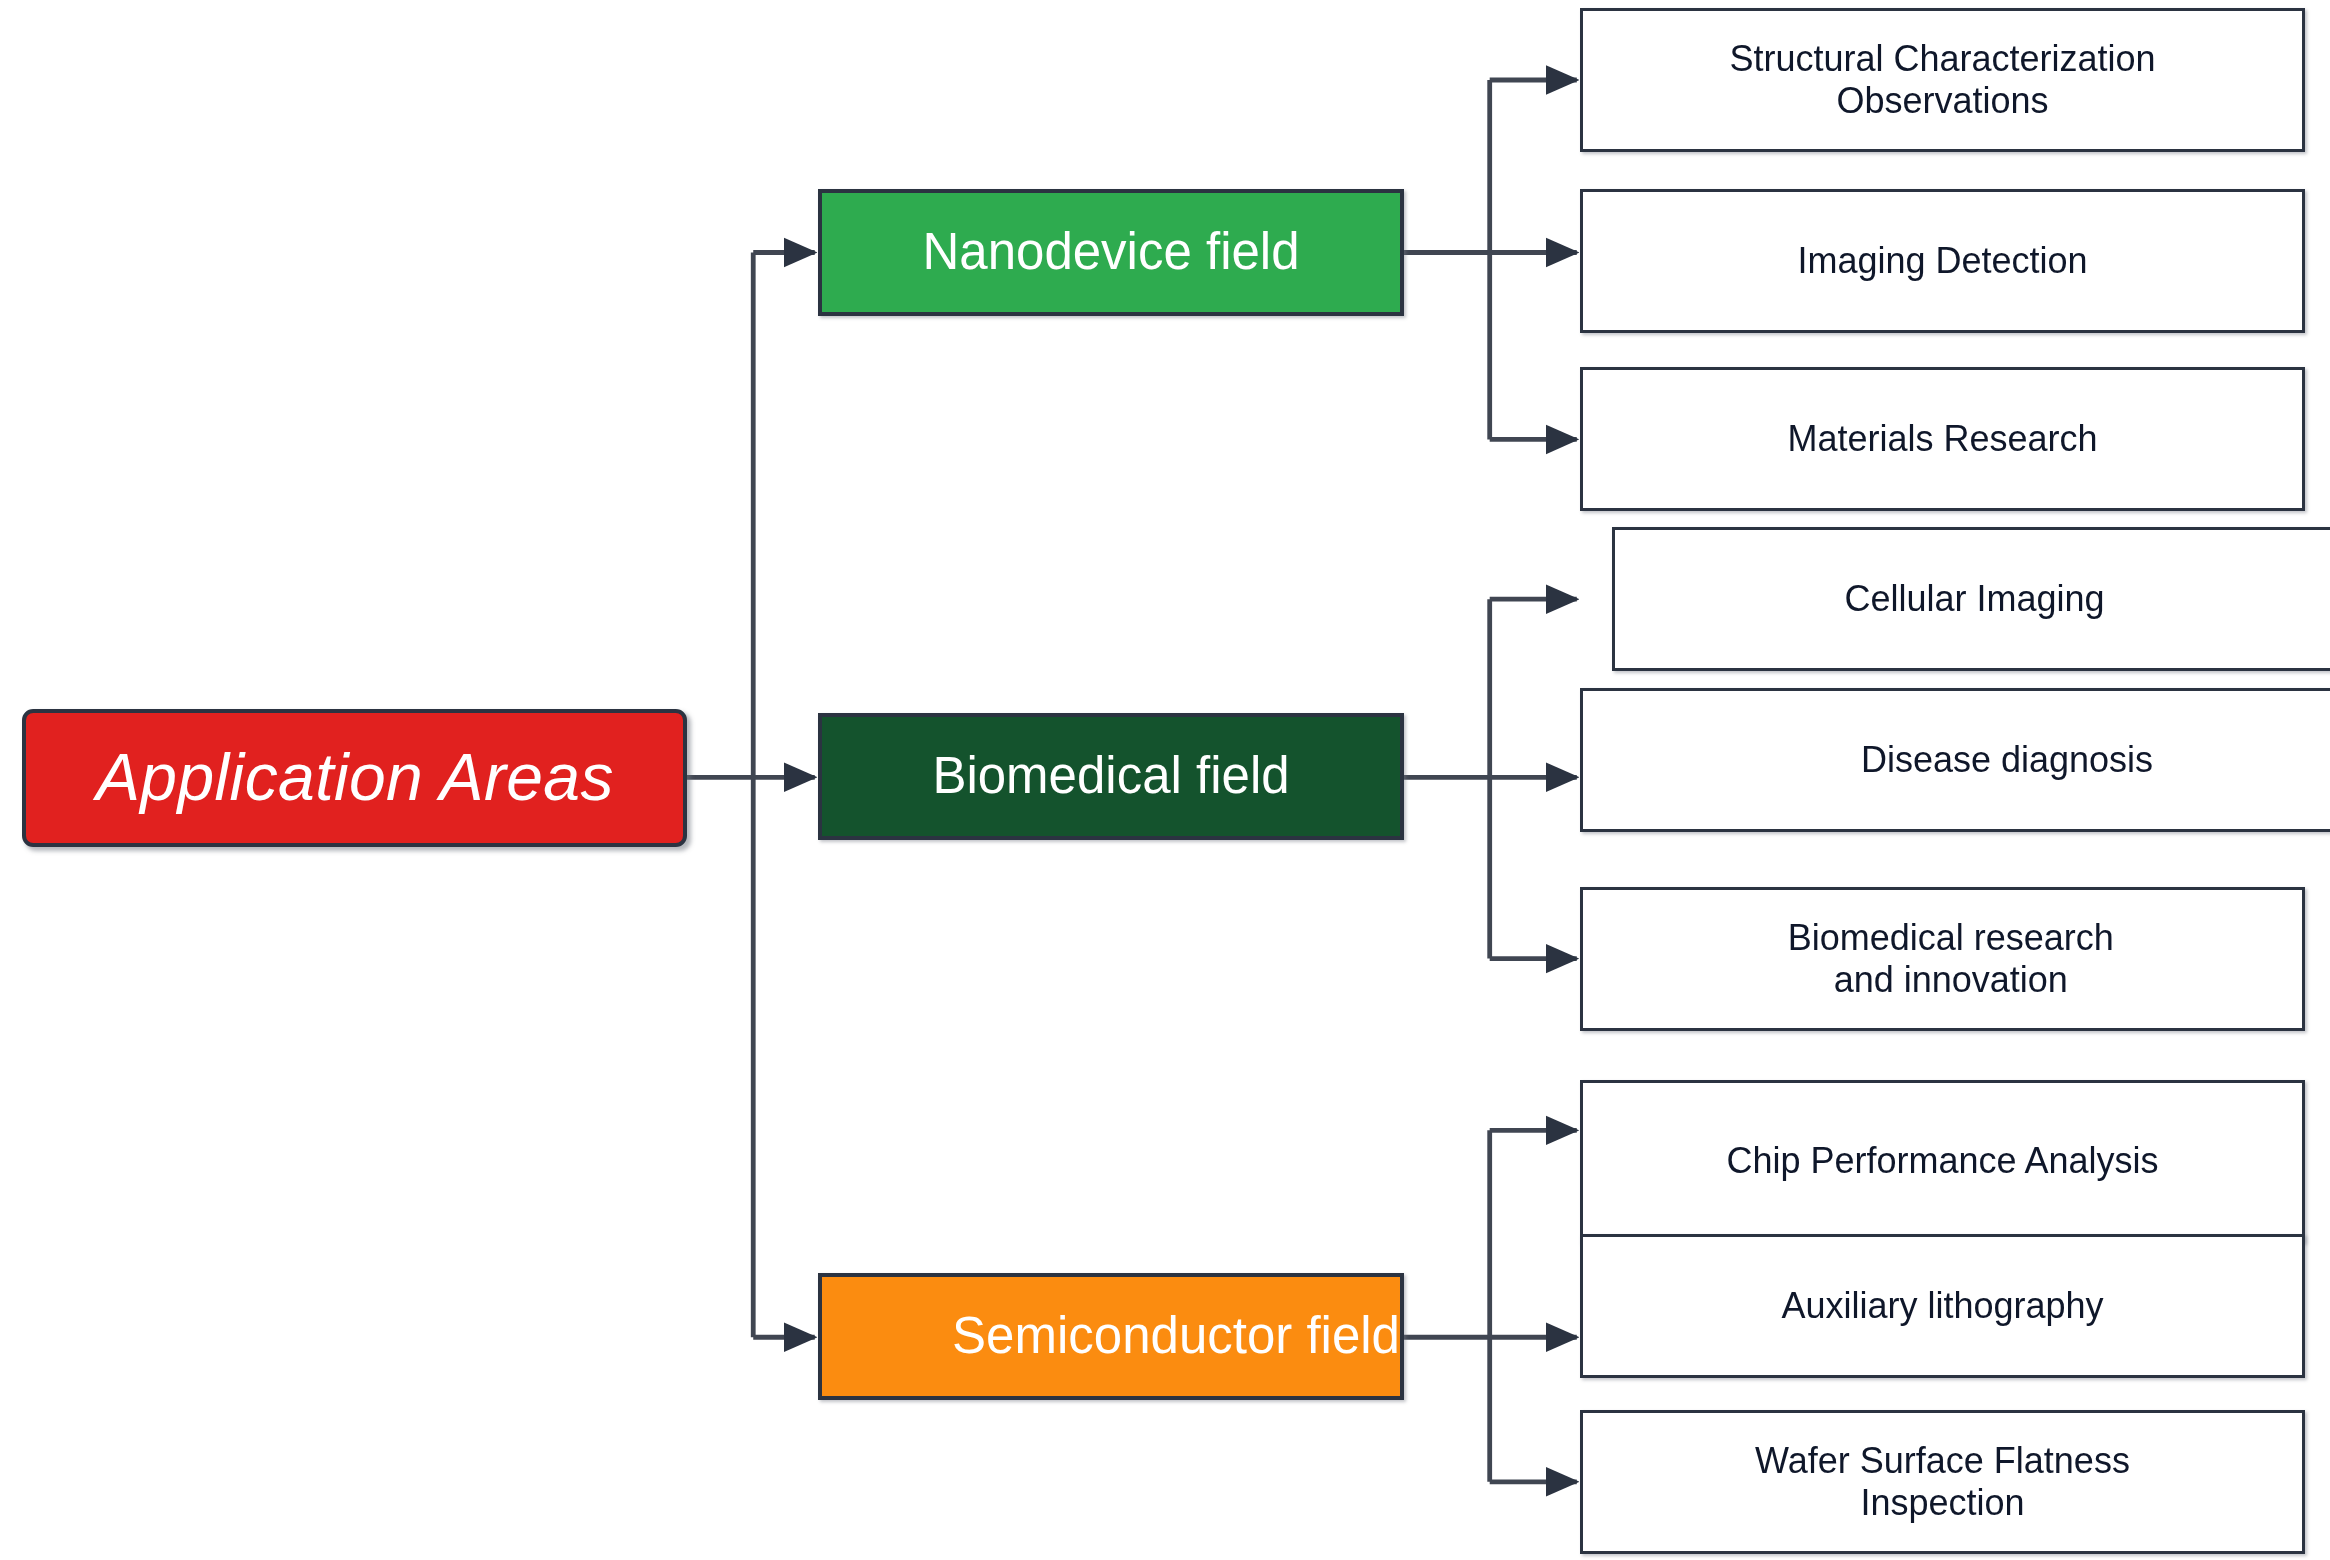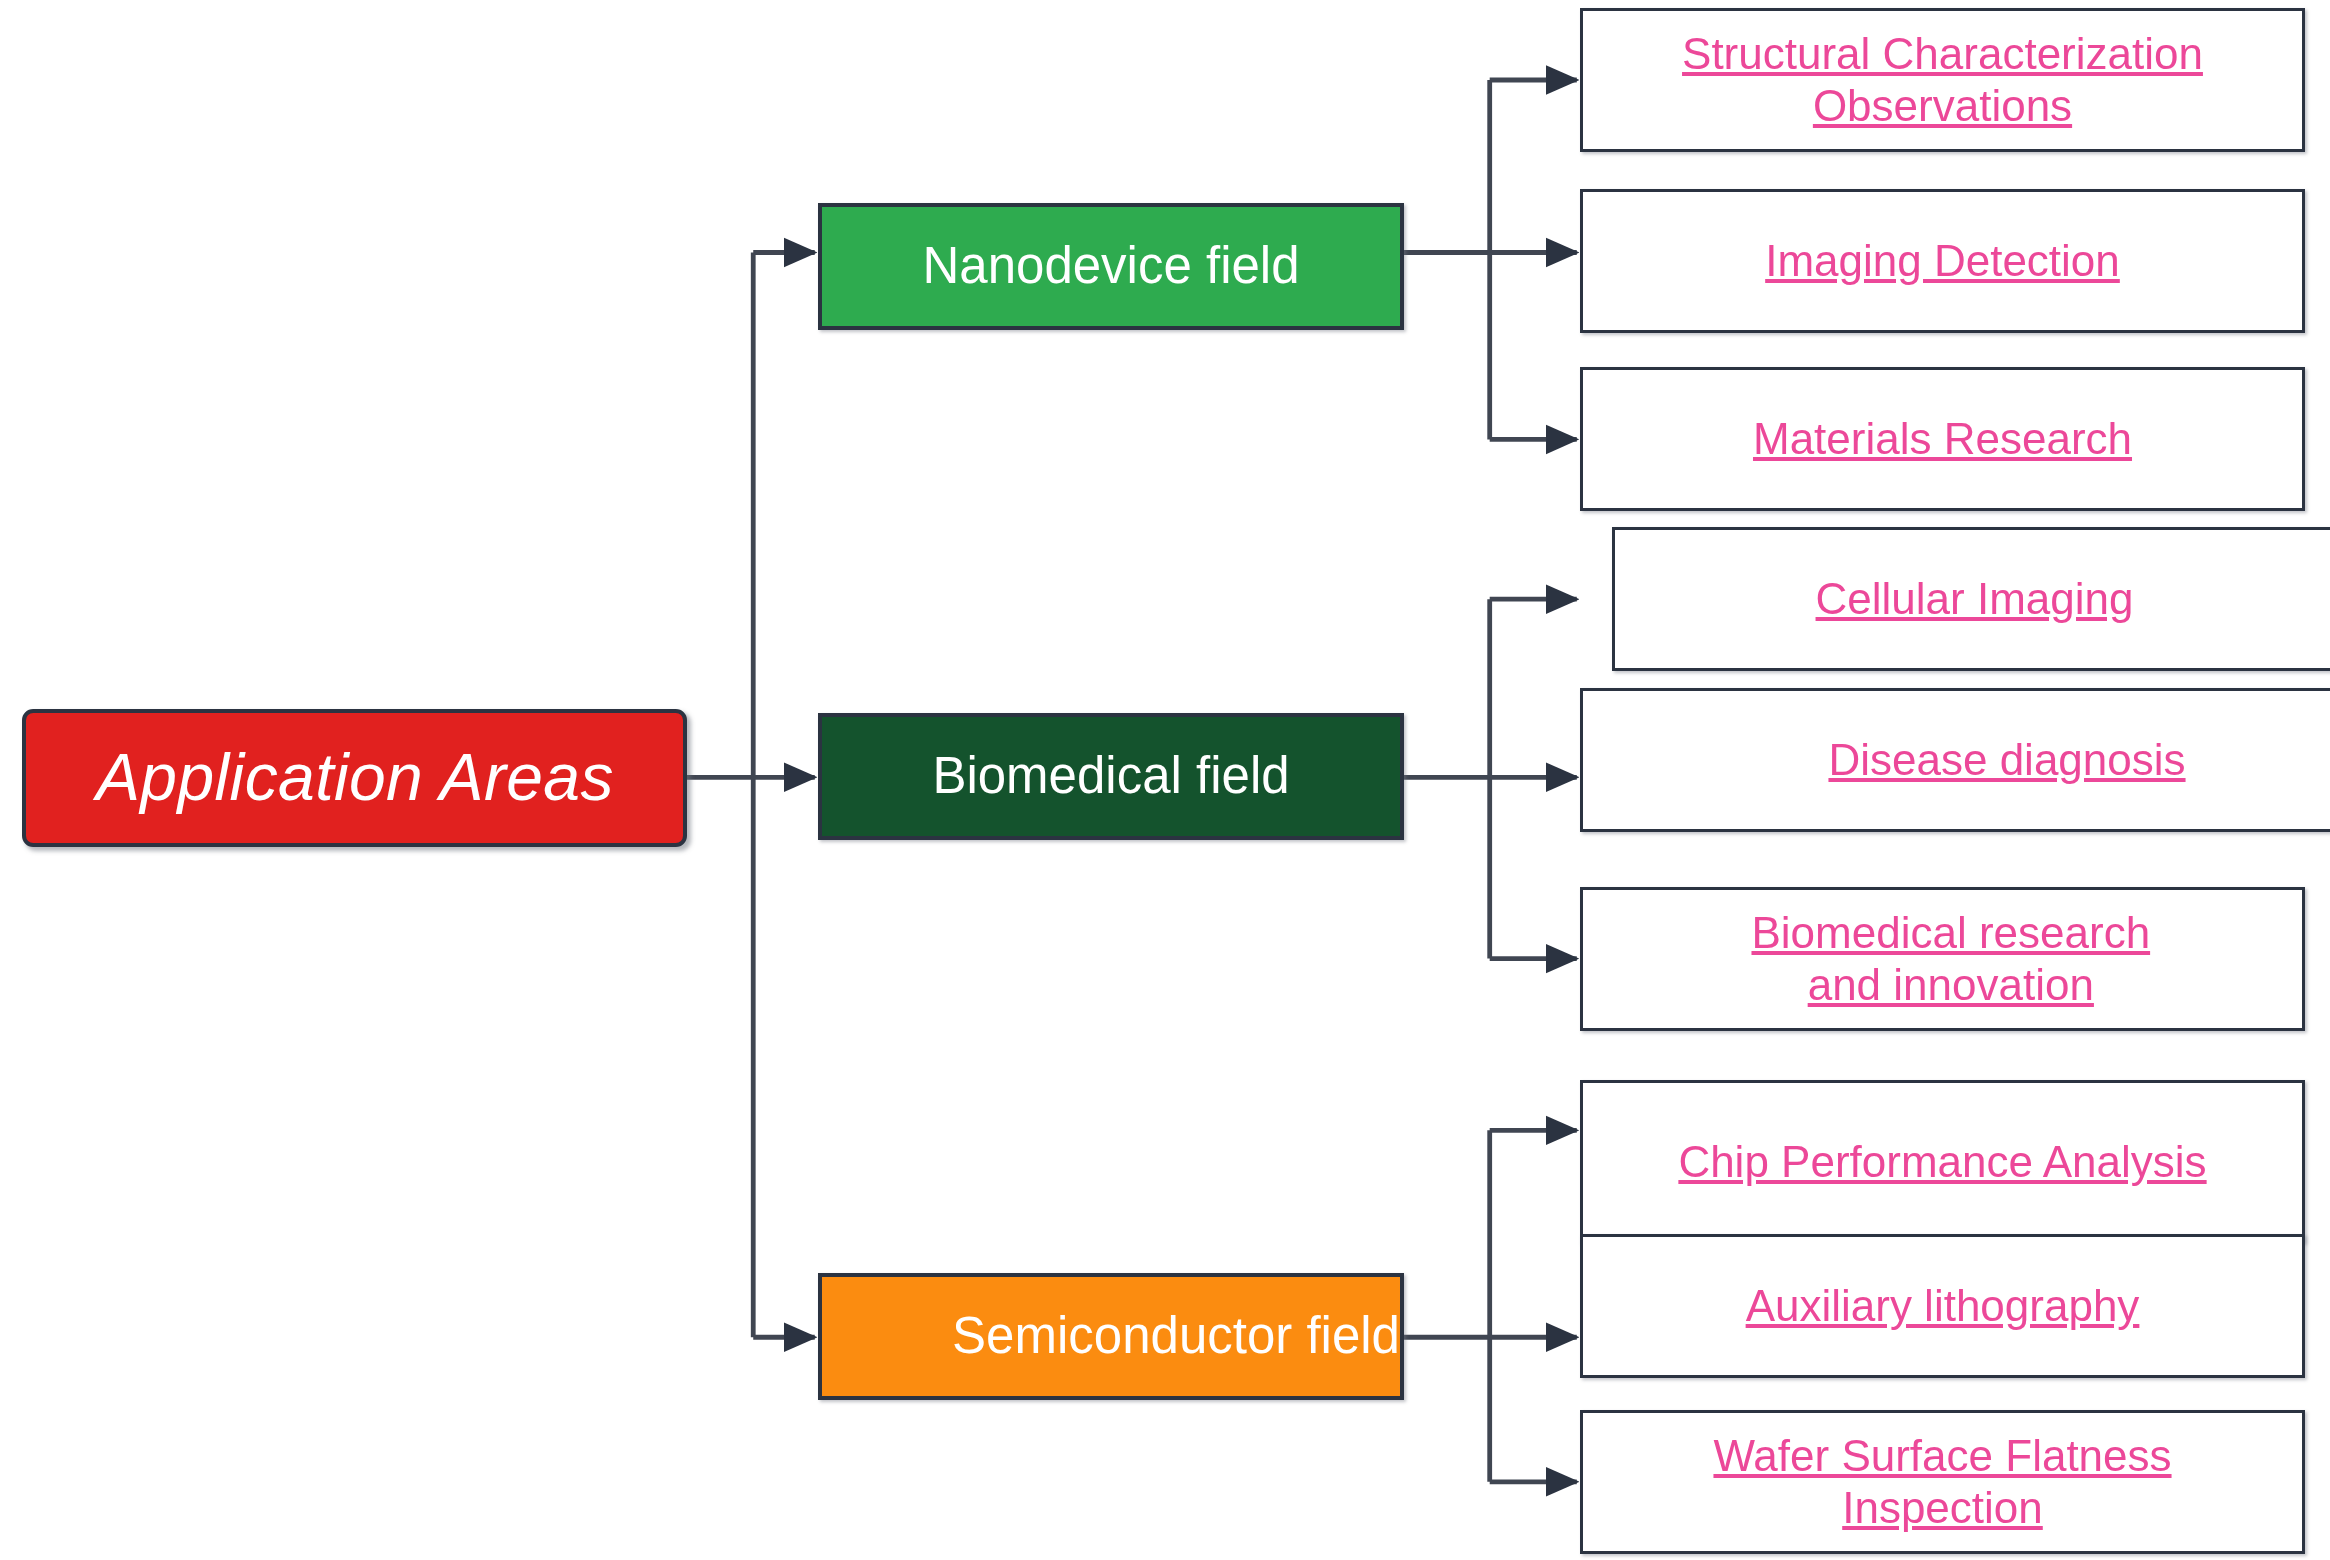--- a/index.html
+++ b/index.html
@@ -51,25 +51,24 @@
   .node-field {
     font-size: 51px;
     font-weight: 400;
     color: #ffffff;
     border: 4px solid #2b3341;
   }
   .node-field.green  { background: #2eab4f; }
   .node-field.pink   { background: #14532d; }
   .node-field.orange { background: #fb8c10; justify-content: flex-end; }
   .node-leaf {
-    font-size: 44px;
+    font-size: 36px;
     font-weight: 400;
-    color: #ec4899;
+    color: #0f172a;
     padding: 0 14.4px;
-    text-decoration: underline;
   }
   .leaf-text { display: block; white-space: pre-line; }
 </style>
 </head>
 <body>
 
 <div id="canvas">
 
   <svg id="wires" viewBox="0 0 2917 1954" width="2330" height="1561">
     <defs>
@@ -107,21 +106,21 @@
       <path d="M 1865 1415 L 1865 1855"></path>
       <path d="M 1865 1415 L 1974 1415" marker-end="url(#arrow)"></path>
       <path d="M 1865 1855 L 1974 1855" marker-end="url(#arrow)"></path>
     </g>
   </svg>
 
   <div class="node node-root" style="left:22.4px; top:709px; width:665px; height:138px;font-style:italic;">
     <span>Application Areas</span>
   </div>
 
-  <div class="node node-field green" style="left:818px; top:189px; width:586px; height:127px;margin-top:14px;">
+  <div class="node node-field green" style="left:818px; top:189px; width:586px; height:127px;">
     <span>Nanodevice field</span>
   </div>
 
   <div class="node node-field pink" style="left:818px; top:713px; width:586px; height:127px;">
     <span>Biomedical field</span>
   </div>
 
   <div class="node node-field orange" style="left:818px; top:1273px; width:586px; height:127px;">
     <span>Semiconductor field</span>
   </div>

